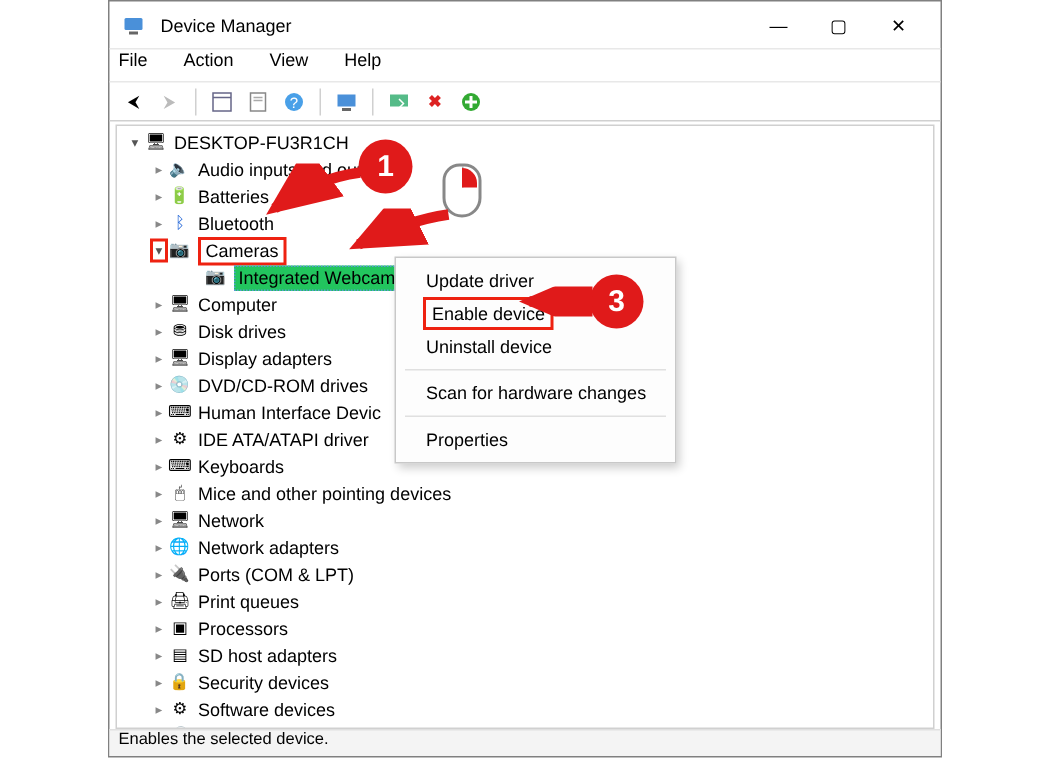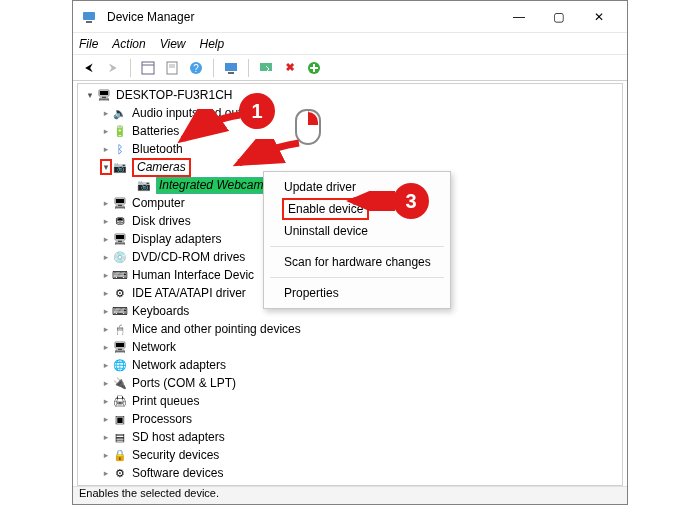--- a/index.html
+++ b/index.html
@@ -2,36 +2,36 @@
 <html><head>
 <meta charset="utf-8">
 <style>
   * { box-sizing: border-box; margin: 0; padding: 0; font-family: "Segoe UI", Tahoma, sans-serif; }
   body { width: 700px; height: 512px; background: #fff; overflow: hidden; position: relative; }
   .window { width: 556px; height: 505px; margin: 0 auto; border: 1px solid #808080; background: #fff; position: relative; }
   .titlebar { height: 32px; display: flex; align-items: center; padding: 0 8px; border-bottom: 1px solid #e8e8e8; }
   .titlebar .title { font-size: 12px; flex: 1; display: flex; align-items: center; gap: 6px; }
   .titlebar .controls { display: flex; gap: 0; }
   .titlebar .controls .btn { width: 40px; height: 28px; display: flex; align-items: center; justify-content: center; font-size: 12px; cursor: default; }
-  .menubar { height: 22px; display: flex; align-items: center; padding: 0 6px; gap: 14px; font-size: 12px; border-bottom: 1px solid #e8e8e8; font-style: italic; }
+  .menubar { height: 22px; display: flex; padding: 0 6px; gap: 24px; font-size: 12px; border-bottom: 1px solid #e8e8e8; }
   .toolbar { height: 26px; display: flex; align-items: center; padding: 0 6px; gap: 4px; border-bottom: 1px solid #d0d0d0; }
   .tb-btn { width: 20px; height: 20px; display: flex; align-items: center; justify-content: center; font-size: 11px; }
   .tb-sep { width: 1px; height: 18px; background: #d0d0d0; margin: 0 3px; }
   .tree-area { position: absolute; top: 82px; left: 4px; right: 4px; bottom: 18px; border: 1px solid #d0d0d0; overflow: hidden; }
   .tree { padding: 2px 4px; font-size: 12px; line-height: 18px; }
   .node { display: flex; align-items: center; height: 18px; white-space: nowrap; }
   .exp { width: 12px; text-align: center; font-size: 9px; color: #666; cursor: default; }
   .exp.open::before { content: "▾"; color:#555; }
   .exp.closed::before { content: "▸"; color:#888; }
   .exp.none::before { content: ""; }
   .ico { width: 16px; height: 16px; display: inline-flex; align-items: center; justify-content: center; margin-right: 4px; font-size: 11px; }
   .lvl0 { padding-left: 2px; }
   .lvl1 { padding-left: 18px; }
   .lvl2 { padding-left: 42px; }
-  .hl-red { border: 2px solid #e21; display: inline-block; padding: 0 3px; line-height: 15px; font-style: italic; }
+  .hl-red { border: 2px solid #e21; display: inline-block; padding: 0 3px; line-height: 15px; }
   .sel { background: #22c55e; border: 1px dotted #5a9bd8; padding: 0 2px; }
   .ctxmenu { position: absolute; background: #fdfdfd; border: 1px solid #c8c8c8; box-shadow: 2px 3px 6px rgba(0,0,0,.2); font-size: 12px; padding: 4px 0; }
   .ctxmenu .mi { padding: 4px 22px 4px 20px; white-space: nowrap; }
   .ctxmenu .sep { height: 1px; background: #e0e0e0; margin: 4px 6px; }
   .ctxmenu .bold { font-weight: normal; }
   .ctxmenu .mihl { padding: 0 22px 0 18px; }
   .ctxmenu .mihl span { border: 2px solid #e21; display:inline-block; padding: 2px 4px; }
   .statusbar { position: absolute; left: 0; right: 0; bottom: 0; height: 18px; font-size: 11px; padding: 0 6px; display: flex; align-items: flex-start; background: #f4f4f4; border-top: 1px solid #e0e0e0; }
   .callout { position: absolute; width: 36px; height: 36px; border-radius: 50%; background: #e01a1a; color: #fff; font-size: 20px; font-weight: bold; display: flex; align-items: center; justify-content: center; }
   .arrow { position: absolute; pointer-events: none; }

